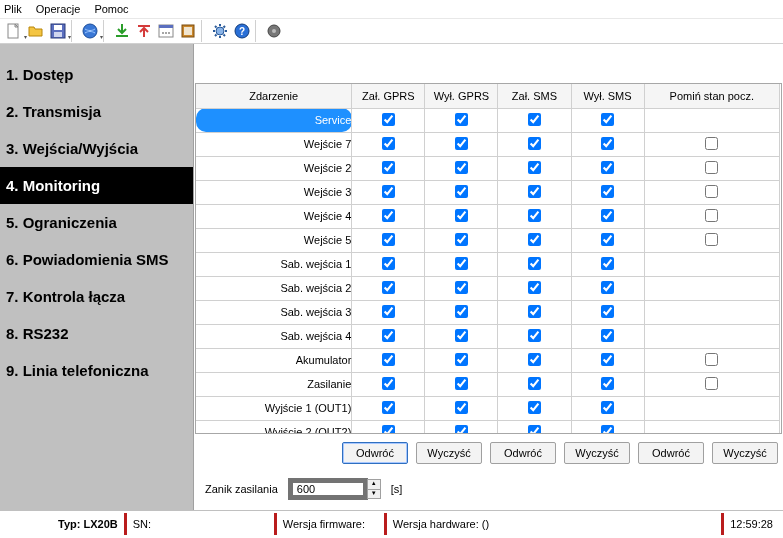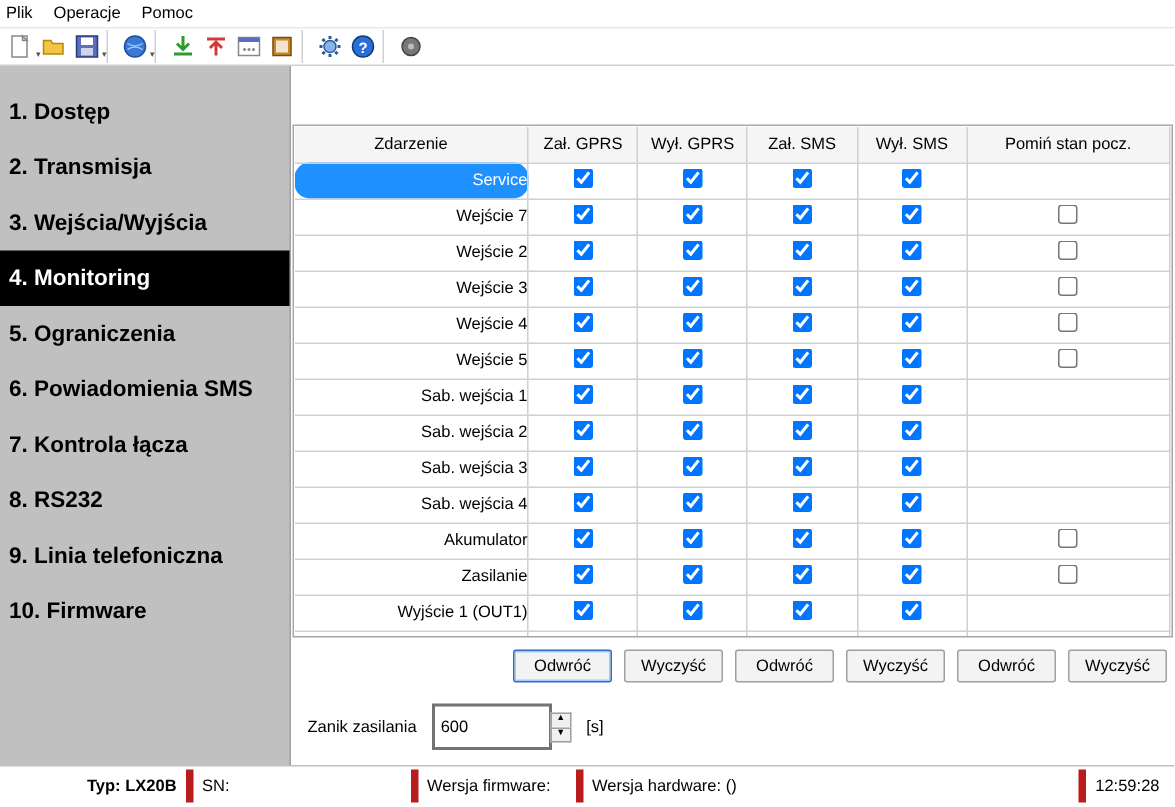--- a/index.html
+++ b/index.html
@@ -30,28 +30,28 @@
   th.col-c { width: 68px; }
   th.col-omit { width: 126px; }
   input[type=checkbox] { width: 13px; height: 13px; }
 
   .btnrow { display: flex; gap: 8px; justify-content: flex-end; padding: 8px 4px 0 4px; }
   .btnrow .spacer { flex: 1; }
   button { font-family: Liberation Sans, sans-serif; font-size: 11px; padding: 2px 10px; min-width: 66px; height: 22px; background: #f3f3f3; border: 1px solid #a0a0a0; border-radius: 2px; cursor: pointer; }
   button.highlighted { border: 1px solid #2f6fbf; box-shadow: 0 0 0 1px #a7c7ff inset; }
 
   .paramrow { display: flex; align-items: center; gap: 10px; padding: 14px 10px 4px 10px; }
-  .paramrow input[type=text] { width: 80px; height: 31px; border: 2px solid #737373; padding: 6px 4px; font-family: inherit; font-size: 11px; }
+  .paramrow input[type=text] { width: 80px; height: 20px; border: 5px solid #737373; padding: 6px 4px; font-family: inherit; font-size: 11px; }
   .spinbox { display: inline-flex; align-items: center; }
   .spin-btns { display: flex; flex-direction: column; margin-left: -1px; }
   .spin-btns div { width: 14px; height: 10px; border: 1px solid #a0a0a0; background: #f0f0f0; font-size: 6px; line-height: 7px; text-align: center; cursor: pointer; }
   .spin-btns div:first-child { border-bottom: none; }
 
   .statusbar { border-top: 1px solid #c0c0c0; height: 26px; display: flex; align-items: center; padding: 0 4px; font-size: 11px; }
-  .statusbar .cell { padding: 0 6px; border-left: 5px solid #b91c1c; height: 22px; line-height: 22px; }
+  .statusbar .cell { padding: 0 6px; border-left: 3px solid #b91c1c; height: 22px; line-height: 22px; }
   .statusbar .cell:first-child { border-left: none; margin-left: 48px; }
   .statusbar .grow { flex: 1; }
 </style>
 </head>
 <body>
 
 <div class="menubar">
   <span>Plik</span>
   <span>Operacje</span>
   <span>Pomoc</span>
@@ -142,21 +142,20 @@
   <div class="sidebar">
     <div class="side-item">1. Dostęp</div>
     <div class="side-item">2. Transmisja</div>
     <div class="side-item">3. Wejścia/Wyjścia</div>
     <div class="side-item active">4. Monitoring</div>
     <div class="side-item">5. Ograniczenia</div>
     <div class="side-item">6. Powiadomienia SMS</div>
     <div class="side-item">7. Kontrola łącza</div>
     <div class="side-item">8. RS232</div>
     <div class="side-item">9. Linia telefoniczna</div>
-    <div class="side-item">10. Firmware</div>
   </div>
 
   <div class="content">
     <div class="grid-wrap">
       <table>
         <thead>
           <tr>
             <th class="col-event">Zdarzenie</th>
             <th class="col-c">Zał. GPRS</th>
             <th class="col-c">Wył. GPRS</th>

